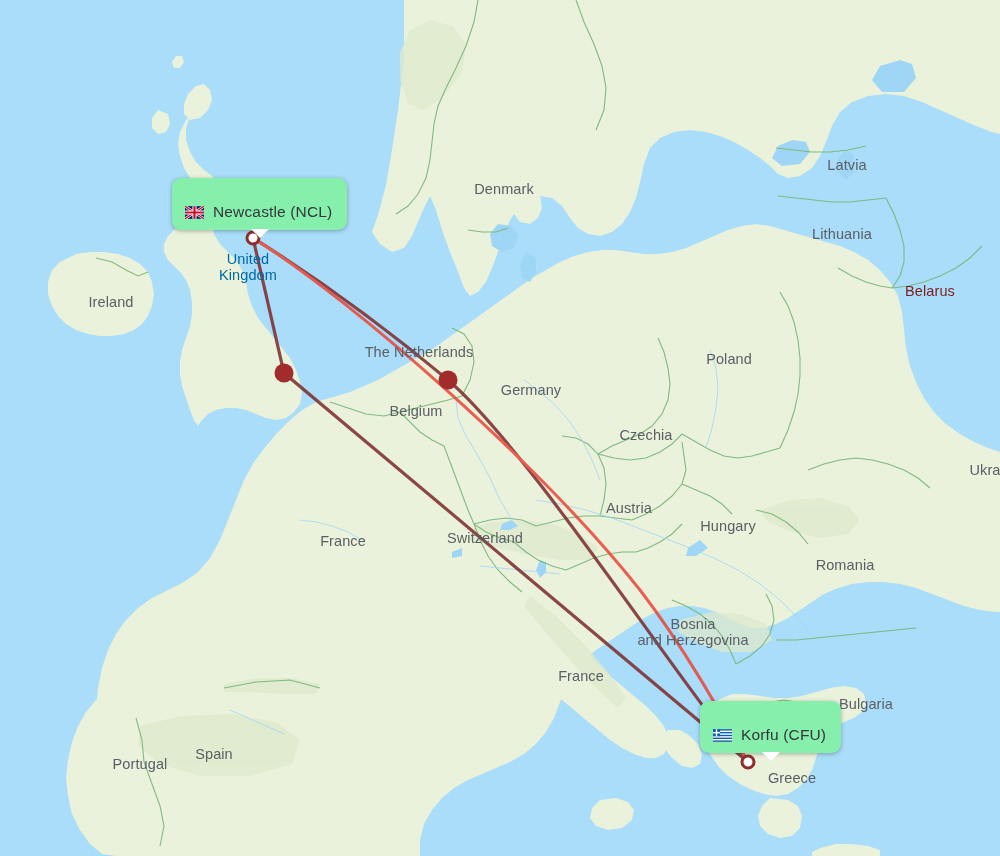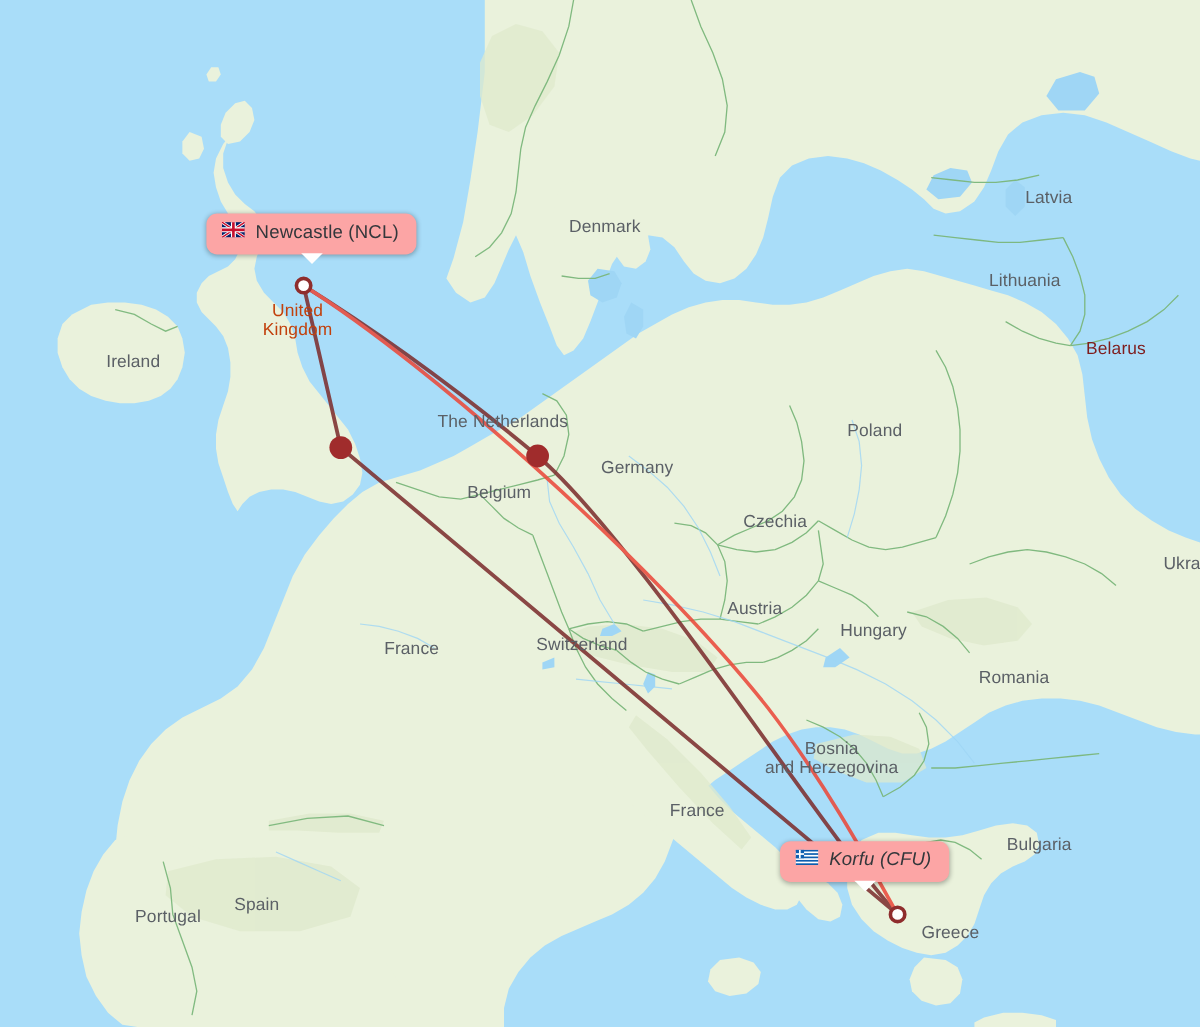--- a/index.html
+++ b/index.html
@@ -29,26 +29,26 @@
     font-family: "Liberation Sans", sans-serif;
     white-space: pre;
     text-align: center;
     transform: translate(-50%, -50%);
     line-height: 16px;
     pointer-events: none;
     letter-spacing: 0.1px;
   }
   .tooltip {
     position: absolute;
-    background: #fca5a5;
+    background: #86efac;
     border-radius: 9px;
     box-shadow: 0 1px 4px rgba(0,0,0,0.30);
-    padding: 7px 15px 9px 13px;
+    padding: 25px 15px 9px 13px;
     display: flex;
-    align-items: flex-start;
+    align-items: center;
     gap: 9px;
     white-space: nowrap;
   }
   .tooltip .tip-text {
     color: #33373b;
     font-size: 15.5px;
     font-family: "Liberation Sans", sans-serif;
     letter-spacing: 0.15px;
   }
   .tooltip .tail {
@@ -225,42 +225,42 @@
       <g fill="none" stroke-linecap="round" opacity="0.88">
         <path id="route-0" d="M 253 238 L 284 373 L 748 762" stroke="#7d3030" stroke-width="3.2"></path>
         <path id="route-1" d="M 253 238 C 330 286 400 340 448 380 C 530 450 690 700 748 762" stroke="#7d3030" stroke-width="3.2"></path>
         <path id="route-2" d="M 253 238 C 360 305 545 470 640 590 C 690 655 730 730 748 762" stroke="#ea4a3c" stroke-width="3"></path>
       </g>
     </g>
   </svg>
 
   <div id="labels-layer">
       <div class="country-label" style="left: 111px; top: 302px; color: rgb(91, 96, 102);">Ireland</div>
-      <div class="country-label" style="left: 248px; top: 267px; color: #c2410c;">United
+      <div class="country-label" style="left: 248px; top: 267px; color: #0369a1;">United
 Kingdom</div>
       <div class="country-label" style="left: 504px; top: 189px; color: rgb(91, 96, 102);">Denmark</div>
       <div class="country-label" style="left: 419px; top: 352px; color: rgb(91, 96, 102); text-align: right;">The Netherlands</div>
       <div class="country-label" style="left: 402px; top: 411px; color: rgb(91, 96, 102); padding-left: 28px;">Belgium</div>
       <div class="country-label" style="left: 531px; top: 390px; color: rgb(91, 96, 102);">Germany</div>
       <div class="country-label" style="left: 343px; top: 541px; color: rgb(91, 96, 102);">France</div>
       <div class="country-label" style="left: 485px; top: 538px; color: rgb(91, 96, 102);">Switzerland</div>
       <div class="country-label" style="left: 581px; top: 676px; color: rgb(91, 96, 102);">France</div>
       <div class="country-label" style="left: 214px; top: 754px; color: rgb(91, 96, 102);">Spain</div>
       <div class="country-label" style="left: 104px; top: 764px; color: rgb(91, 96, 102); margin-left: 36px;">Portugal</div>
       <div class="country-label" style="left: 729px; top: 359px; color: rgb(91, 96, 102);">Poland</div>
       <div class="country-label" style="left: 646px; top: 435px; color: rgb(91, 96, 102);">Czechia</div>
       <div class="country-label" style="left: 629px; top: 508px; color: rgb(91, 96, 102);">Austria</div>
       <div class="country-label" style="left: 728px; top: 526px; color: rgb(91, 96, 102);">Hungary</div>
       <div class="country-label" style="left: 693px; top: 632px; color: rgb(91, 96, 102);">Bosnia
 and Herzegovina</div>
       <div class="country-label" style="left: 845px; top: 565px; color: rgb(91, 96, 102);">Romania</div>
       <div class="country-label" style="left: 866px; top: 668px; color: rgb(91, 96, 102); margin-top: 36px;">Bulgaria</div>
       <div class="country-label" style="left: 792px; top: 778px; color: rgb(91, 96, 102);">Greece</div>
-      <div class="country-label" style="left: 847px; top: 165px; color: rgb(91, 96, 102); margin-left: 27px;">Latvia</div>
-      <div class="country-label" style="left: 842px; top: 234px; color: rgb(91, 96, 102); margin-left: 12px;">Lithuania</div>
+      <div class="country-label" style="left: 847px; top: 165px; color: rgb(91, 96, 102);">Latvia</div>
+      <div class="country-label" style="left: 842px; top: 234px; color: rgb(91, 96, 102);">Lithuania</div>
       <div class="country-label" style="left: 930px; top: 291px; color: #7f1d1d;">Belarus</div>
       <div class="country-label" style="left: 985px; top: 470px; color: rgb(91, 96, 102);">Ukra</div>
     </div>
 
   <div class="waypoint" id="wp-0" style="left: 284px; top: 373px; background: rgb(160, 44, 44);"></div>
   <div class="waypoint" id="wp-1" style="left: 448px; top: 380px; background: rgb(160, 44, 44);"></div>
 
   <div class="marker" id="mk-0" style="left: 253px; top: 238px; border-color: rgb(143, 45, 45);"></div>
   <div class="marker" id="mk-1" style="left: 748px; top: 762px; border-color: rgb(143, 45, 45);"></div>
 
@@ -269,21 +269,21 @@
       <rect width="60" height="40" fill="#012169"></rect>
       <path d="M0,0 L60,40 M60,0 L0,40" stroke="#fff" stroke-width="8"></path>
       <path d="M0,0 L60,40 M60,0 L0,40" stroke="#C8102E" stroke-width="4"></path>
       <path d="M30,0 L30,40 M0,20 L60,20" stroke="#fff" stroke-width="13"></path>
       <path d="M30,0 L30,40 M0,20 L60,20" stroke="#C8102E" stroke-width="7"></path>
     </svg>
     <span class="tip-text">Newcastle (NCL)</span>
     <span class="tail"></span>
   </div>
 
-  <div class="tooltip" id="tip-1" style="left: 650px; top: 701px; font-style: italic;">
+  <div class="tooltip" id="tip-1" style="left: 700px; top: 701px;">
     <svg class="flag" viewBox="0 0 27 18">
       <rect width="27" height="18" fill="#fff"></rect>
       <rect y="0" width="27" height="2" fill="#0D5EAF"></rect>
       <rect y="4" width="27" height="2" fill="#0D5EAF"></rect>
       <rect y="8" width="27" height="2" fill="#0D5EAF"></rect>
       <rect y="12" width="27" height="2" fill="#0D5EAF"></rect>
       <rect y="16" width="27" height="2" fill="#0D5EAF"></rect>
       <rect x="0" y="0" width="10" height="10" fill="#0D5EAF"></rect>
       <rect x="4" y="0" width="2" height="10" fill="#fff"></rect>
       <rect x="0" y="4" width="10" height="2" fill="#fff"></rect>

